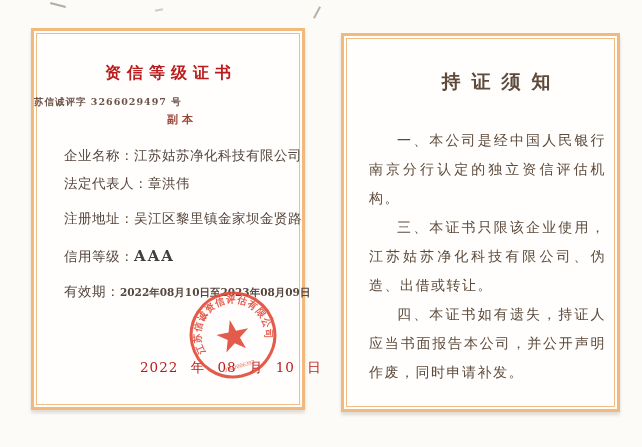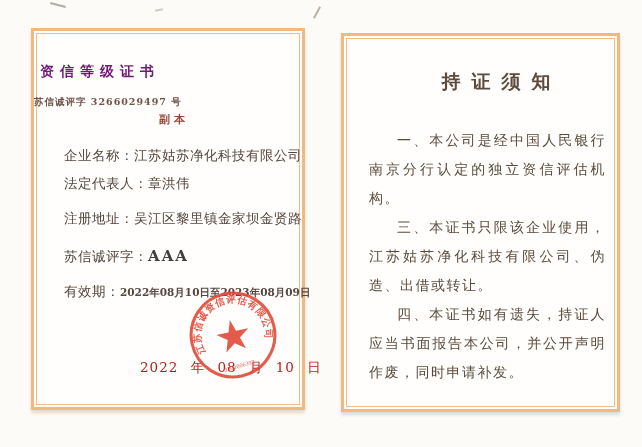--- a/index.html
+++ b/index.html
@@ -17,30 +17,30 @@
     border:3px solid #f1b97d;
     box-shadow:0 3px 3px rgba(150,140,125,.28), inset 0 0 0 2px #fffefc, inset 0 0 0 3px #f2bd85;
   }
   .page-left  { left:31px;  top:28px; width:274px; height:382px; }
   .page-right { left:341px; top:33px; width:279px; height:379px; }
   .content { position:absolute; inset:0; }
 
   
   .cert-title {
     position:absolute; top:32px; left:0; width:100%;
-    font-size:14px; font-weight:bold;
-    letter-spacing:6px; text-indent:6px; color:#701a75;
+    text-align:center; font-size:16px; font-weight:bold;
+    letter-spacing:6px; text-indent:6px; color:#b91c1c;
   }
   .cert-serial {
     position:absolute; top:65px; left:0; width:100%;
     text-align:left; font-size:9.5px; font-weight:bold;
     letter-spacing:1px; color:#6d5349;
   }
   .cert-copy {
-    position:absolute; top:81px; left:4px; width:100%;
+    position:absolute; top:81px; left:12px; width:100%;
     text-align:center; font-size:11px; font-weight:bold;
     letter-spacing:4px; text-indent:4px; color:#9a4636;
   }
   .field {
     position:absolute; left:30px; right:8px;
     font-size:13.5px; color:#55463e; letter-spacing:.5px;
     white-space:nowrap;
   }
   .f0 { top:116px; } .f1 { top:144px; } .f2 { top:179px; }
   .f3 { top:216px; } .f4 { top:252px; } .f5 { top:287px; }
@@ -93,21 +93,21 @@
     <div class="field f0">
       <span>企业名称：</span><span>江苏姑苏净化科技有限公司</span>
     </div>
     <div class="field f1">
       <span>法定代表人：</span><span>章洪伟</span>
     </div>
     <div class="field f2">
       <span>注册地址：</span><span>吴江区黎里镇金家坝金贤路</span>
     </div>
     <div class="field f3">
-      <span>苏信诚评字：</span><span class="fvalue-red">AAA</span>
+      <span>信用等级：</span><span class="fvalue-red">AAA</span>
     </div>
     <div class="field f4">
       <span>有效期：</span><span class="fvalue-small">2022年08月10日至2023年08月09日</span>
     </div>
 
     <div class="cert-date">2022 年 08 月 10 日</div>
 
     <svg class="seal" viewBox="0 0 100 100">
       <g transform="rotate(-12 50 50)" fill="#e24a39" stroke="none">
         <circle cx="50" cy="50" r="46.5" fill="none" stroke="#e24a39" stroke-width="3.4"></circle>

